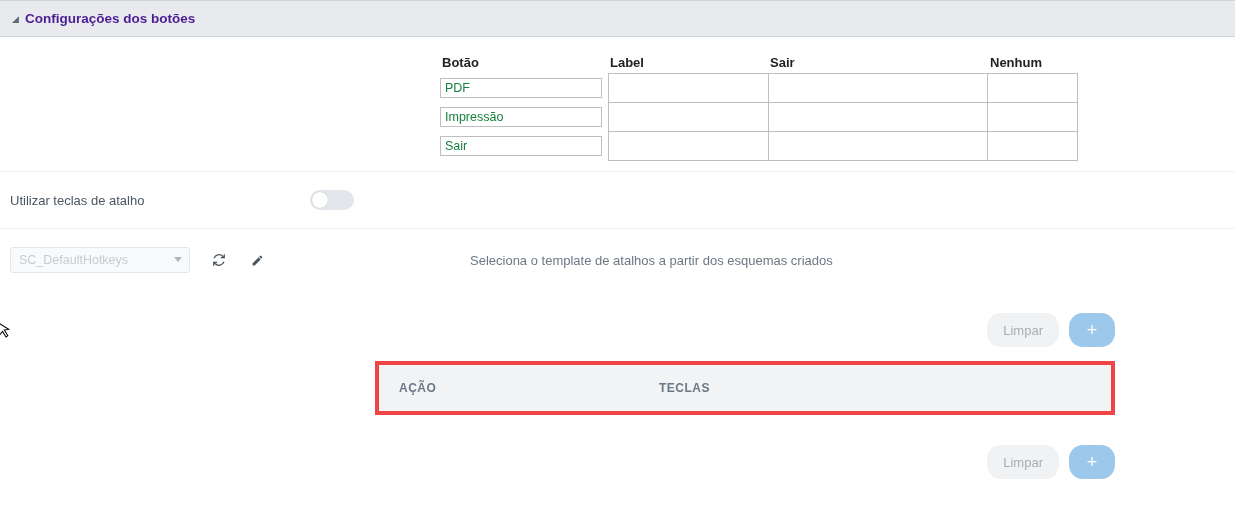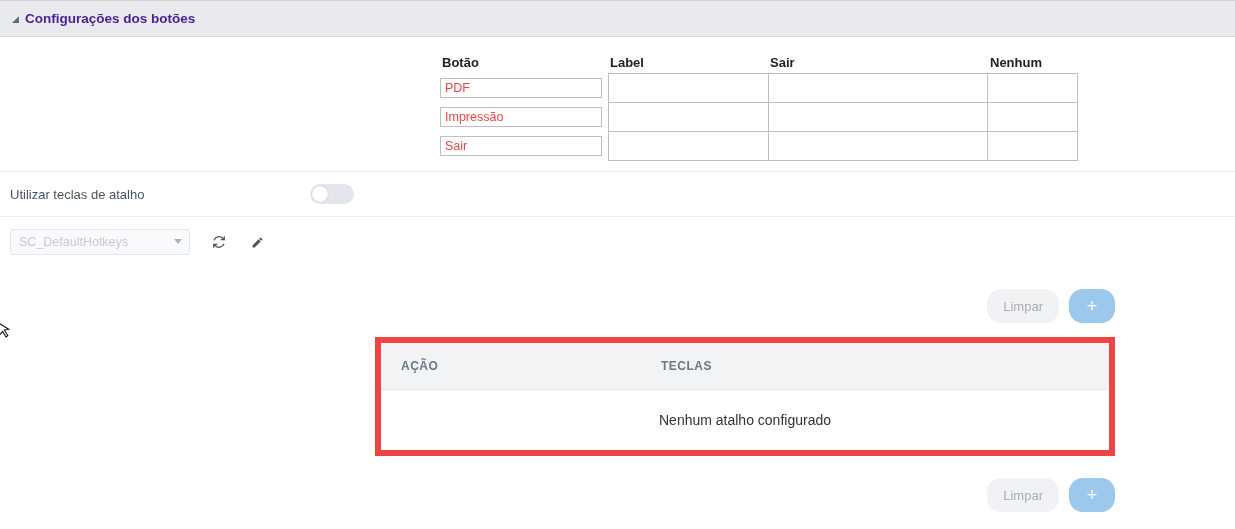--- a/index.html
+++ b/index.html
@@ -43,41 +43,41 @@
     color: #222;
   }
   table.cfg td {
     padding: 3px 6px 3px 0;
   }
   .inp {
     border: 1px solid #bfbfbf;
     height: 20px;
     padding: 0 4px;
     font-size: 12.5px;
-    color: #ef4444;
+    color: #15803d;
     background: #fff;
     width: 100%;
   }
   .col-botao { width: 168px; }
   .col-label { width: 160px; margin-top: 48px; }
   .col-hint  { width: 220px; }
   .col-atalho{ width: 90px; }
   .grid3 {
     border-collapse: collapse;
   }
   .grid3 td {
     border: 1px solid #bfbfbf;
     height: 24px;
     padding: 0;
   }
 
   .setting-row {
     display: flex;
     align-items: center;
-    padding: 12px 10px;
+    padding: 18px 10px;
     border-top: 1px solid #eceff3;
   }
   .setting-row:last-of-type { border-bottom: 1px solid #eceff3;}
   .setting-label {
     width: 300px;
     color: #4a5560;
     font-size: 13px;
   }
   .setting-control {
     width: 460px;
@@ -159,22 +159,22 @@
   }
   .btn.primary {
     background: #9cc8ec;
     color: #fff;
     width: 46px;
     font-size: 18px;
     font-weight: 400;
   }
 
   .shortcut-box {
-    margin: 0 120px 4px 375px;
-    border: 6px solid #ef4444;
+    margin: 0 120px 12px 375px;
+    border: 4px solid #ef4444;
   }
   .shortcut-head {
     background: #f1f3f5;
     display: flex;
     padding: 16px 20px;
     font-size: 12px;
     letter-spacing: .5px;
     color: #6b7885;
     font-weight: 700;
   }
@@ -271,33 +271,33 @@
           <path d="M3.5 9a9 9 0 0 1 14.9-3.36L21 8"></path>
           <path d="M20.5 15a9 9 0 0 1-14.9 3.36L3 16"></path>
         </svg>
     </span>
     <span class="icon-btn">
       <svg width="13" height="13" viewBox="0 0 24 24" fill="currentColor">
           <path d="M3 17.25V21h3.75L17.81 9.94l-3.75-3.75L3 17.25zM20.71 7.04a1 1 0 0 0 0-1.41l-2.34-2.34a1 1 0 0 0-1.41 0l-1.83 1.83 3.75 3.75 1.83-1.83z"></path>
         </svg>
     </span>
   </div>
+  <div class="setting-desc">Seleciona o template de atalhos a partir dos esquemas criados</div>
 </div>
 
 <div class="action-bar">
   <button class="btn light">Limpar</button>
   <button class="btn primary">+</button>
 </div>
 
 <div class="shortcut-box">
   <div class="shortcut-head">
     <div class="sh-col1">AÇÃO</div>
     <div>TECLAS</div>
   </div>
-  <div class="shortcut-empty">Nenhum atalho configurado</div>
 </div>
 
 <div class="action-bar" style="padding-top:18px;">
   <button class="btn light">Limpar</button>
   <button class="btn primary">+</button>
 </div>
 
 <span class="cursor-icon">
   <svg width="14" height="18" viewBox="0 0 14 18">
       <path d="M1 1 L1 14 L4.5 11 L7 17 L9 16 L6.5 10 L11 10 Z" fill="#fff" stroke="#000" stroke-width="1"></path>

